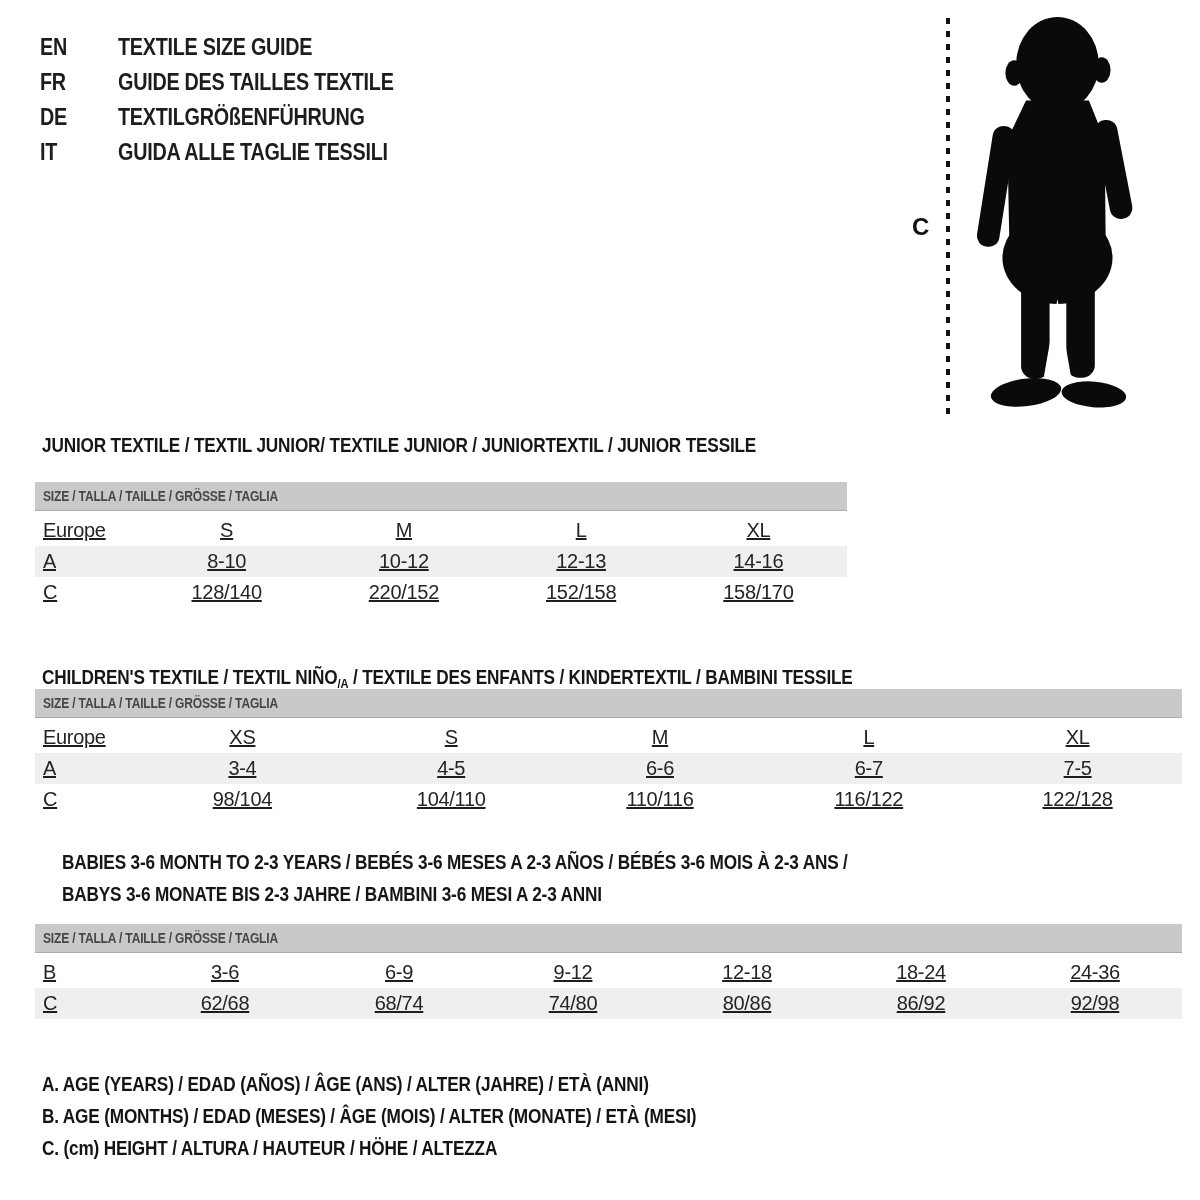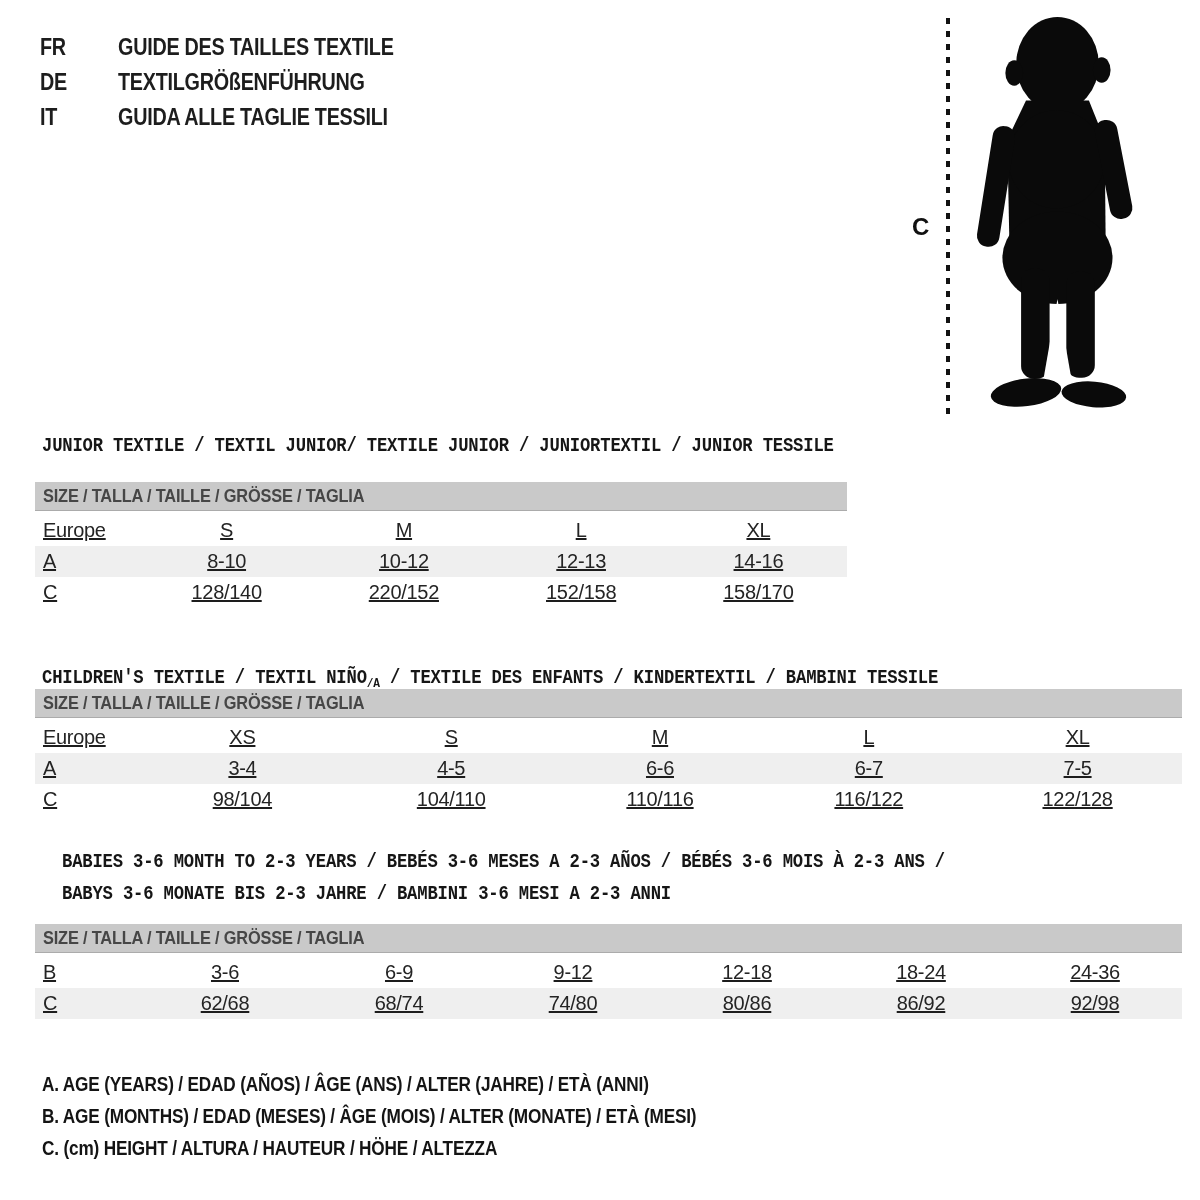--- a/index.html
+++ b/index.html
@@ -6,43 +6,47 @@
   #canvas{
     position:relative;width:1200px;height:1200px;background:#ffffff;
     font-family:"Liberation Sans","DejaVu Sans",sans-serif;color:#1d1d1d;overflow:hidden;
   }
   .abs{position:absolute;}
   .cond{display:inline-block;transform:scaleX(0.86);transform-origin:0 50%;white-space:nowrap;}
   
   .lang-row{display:flex;height:35px;align-items:center;font-size:23px;font-weight:bold;letter-spacing:-0.3px;}
   .lang-code{width:78px;flex:0 0 78px;}
   
-  .sec-title{font-size:20px;font-weight:bold;letter-spacing:-0.2px;color:#161616;font-family:Liberation Mono, monospace;}
+  .sec-title{font-size:20px;font-weight:bold;letter-spacing:-0.2px;color:#161616;}
   .sec-title .sub{font-size:13px;vertical-align:-4px;}
   
   .size-bar{height:29px;background:#c9c9c9;border-bottom:1px solid #ababab;
     display:flex;align-items:center;padding-left:8px;box-sizing:border-box;
-    font-size:19px;font-weight:bold;color:#464646;letter-spacing:-0.2px;}
+    font-size:14px;font-weight:bold;color:#464646;letter-spacing:-0.2px;}
   .tbl{margin-top:4px;text-decoration:underline;}
   .trow{display:flex;height:31px;align-items:center;font-size:20px;color:#242424;letter-spacing:-0.3px;}
   .trow.striped{background:#efefef;}
   .tlabel{flex:0 0 103px;padding-left:8px;box-sizing:border-box;}
   .tcell{flex:1;text-align:center;}
   
   .measure-line{width:4px;background-image:repeating-linear-gradient(180deg,#121212 0px,#121212 6px,transparent 6px,transparent 13px);}
   .measure-label{font-size:24px;font-weight:bold;color:#111;}
   
   .legend-line{height:32px;display:flex;align-items:center;font-size:20px;font-weight:bold;color:#141414;letter-spacing:-0.2px;}
 </style>
 </head>
 <body>
 
 <div id="canvas">
 
   <div class="abs" style="left:40px;top:30px;">
+    <div class="lang-row">
+      <span class="lang-code"><span class="cond">EN</span></span>
+      <span><span class="cond">TEXTILE SIZE GUIDE</span></span>
+    </div>
     <div class="lang-row">
       <span class="lang-code"><span class="cond">FR</span></span>
       <span><span class="cond">GUIDE DES TAILLES TEXTILE</span></span>
     </div>
     <div class="lang-row">
       <span class="lang-code"><span class="cond">DE</span></span>
       <span><span class="cond">TEXTILGRÖßENFÜHRUNG</span></span>
     </div>
     <div class="lang-row">
       <span class="lang-code"><span class="cond">IT</span></span>

